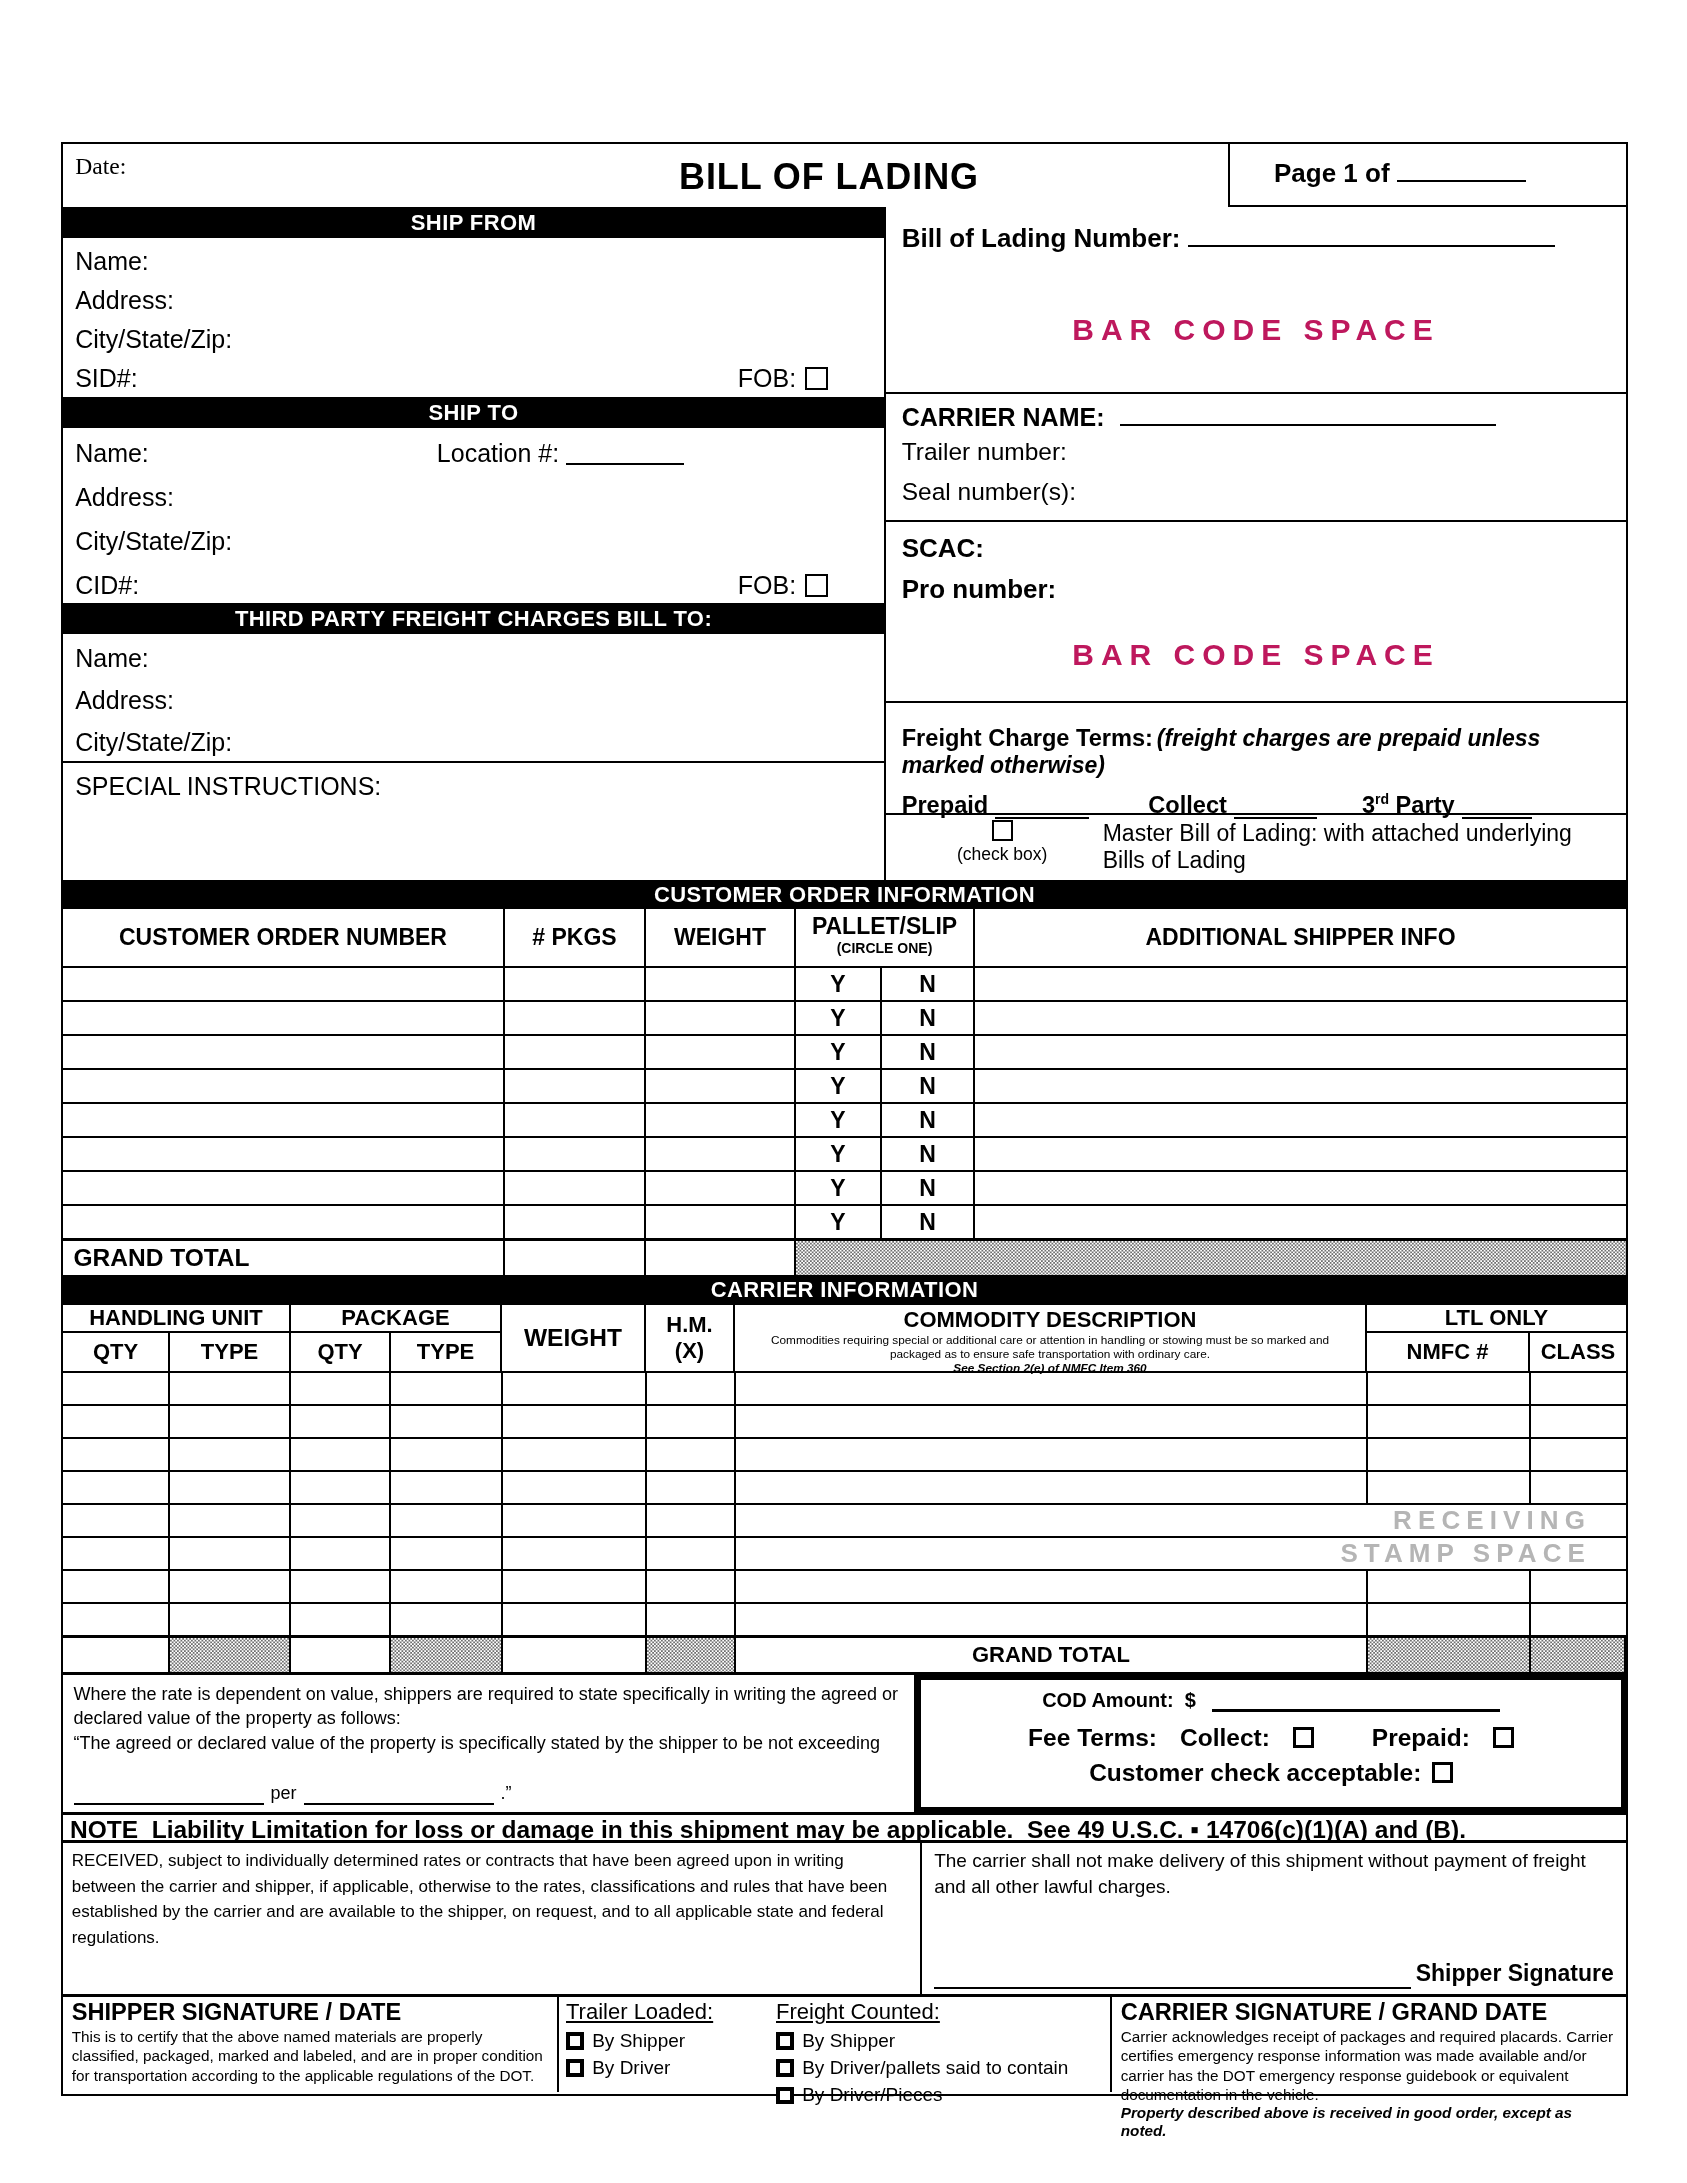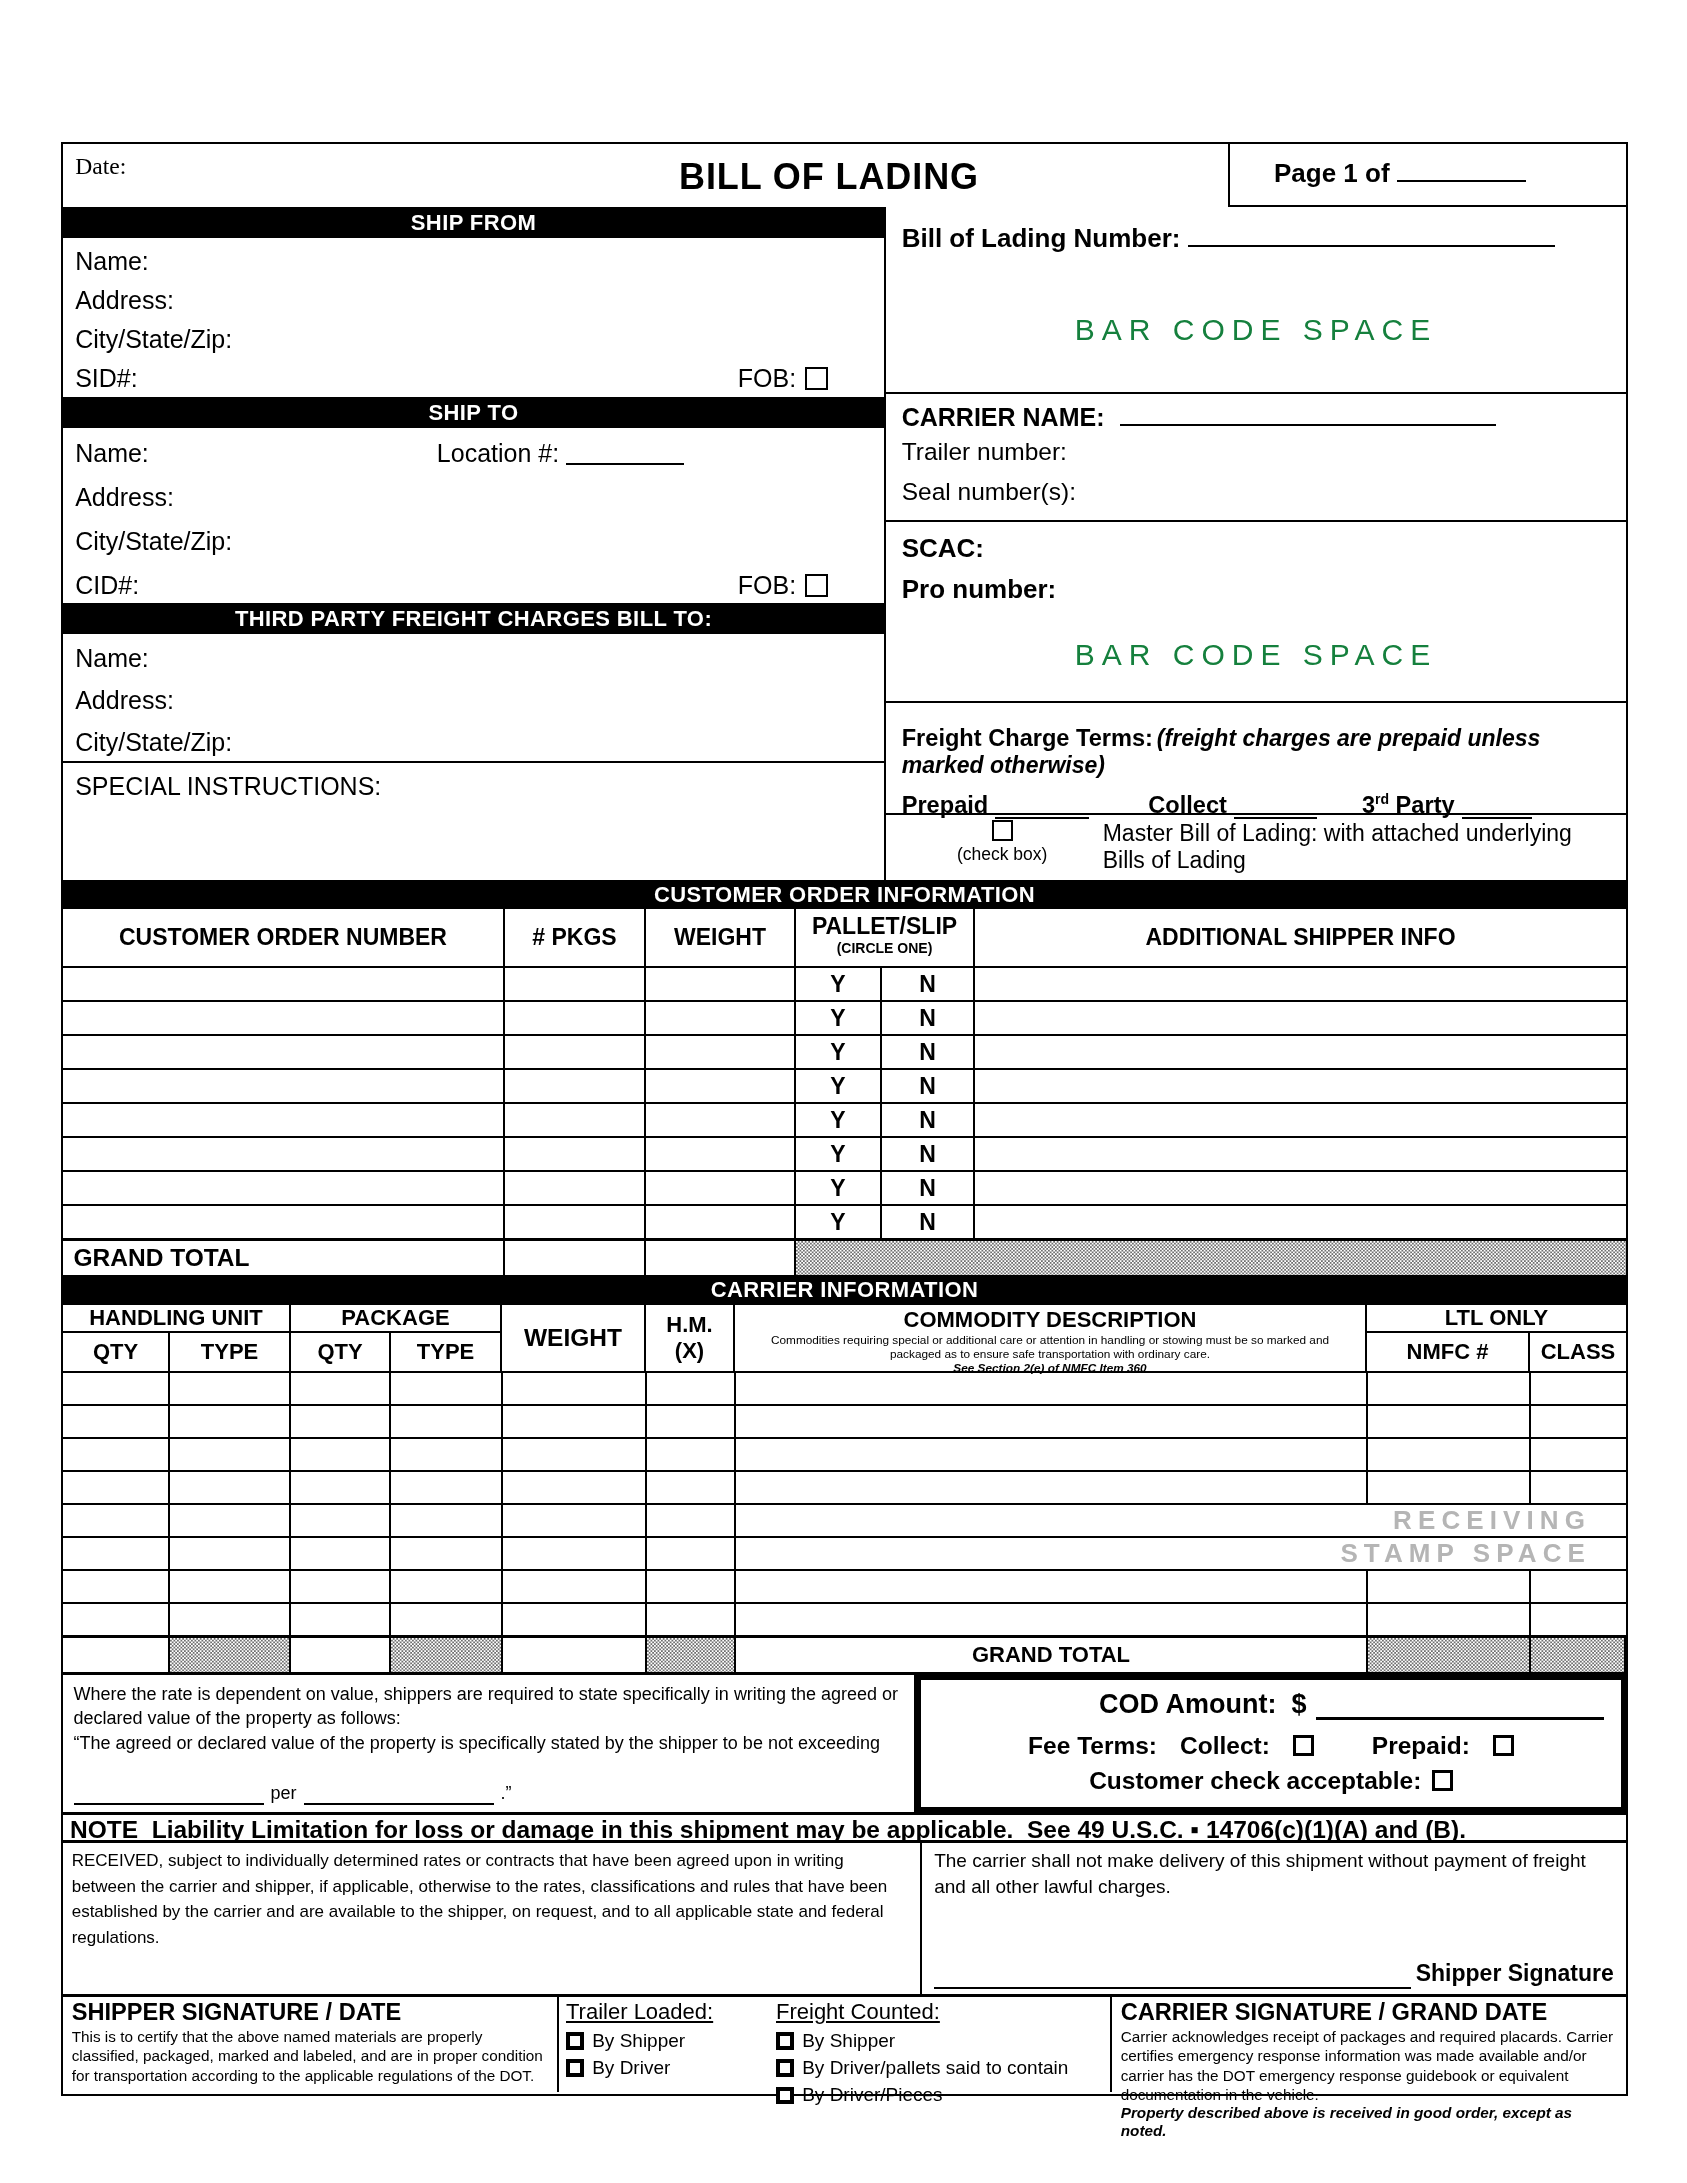--- a/index.html
+++ b/index.html
@@ -5,21 +5,21 @@
   * { margin:0; padding:0; box-sizing:border-box; }
   body { background:#fff; font-family:"Liberation Sans", sans-serif; color:#000; }
   .canvas { position:relative; width:1687px; height:2184px; background:#fff;border-radius:25px; }
   .form { position:absolute; left:61px; top:142px; width:1567px; height:1954px; border:2.6px solid #000; background:#fff; }
 
   .bar { background:#000; color:#fff; font-weight:bold; font-size:22px; display:flex; align-items:center; justify-content:center; letter-spacing:0.4px; }
   .row { display:flex; }
   .uline { display:inline-block; border-bottom:2.6px solid #000; height:0.9em; }
   .cb { display:inline-block; width:23px; height:23px; border:2.6px solid #000; background:#fff; flex:none; }
   .cb-heavy { display:inline-block; width:21px; height:21px; border:5.2px solid #000; background:#fff; flex:none; }
-  .gray-ghost { color:#15803d; font-weight:normal; letter-spacing:7px; }
+  .gray-ghost { color:#be185d; font-weight:bold; letter-spacing:7px; }
   .shade { background:repeating-conic-gradient(#6f6f6f 0% 25%, #ffffff 0% 50%) 0 0 / 3.5px 3.5px; }
 
   
   .header-row { height:63px; }
   .date-cell { width:367px; font-family:"Liberation Serif", serif; font-size:23.6px; padding:8.7px 0 0 12.2px; }
   .title-cell { flex:1; text-align:center; font-size:36px; font-weight:bold; padding-top:12.2px; letter-spacing:0.9px; }
   .page-cell { width:398px; border-left:2.6px solid #000; border-bottom:2.6px solid #000; font-size:26px; font-weight:bold; padding:14px 8.7px 0 44px; }
 
   
   .main-cols { height:673px; }
@@ -71,21 +71,21 @@
   .carr-row { height:33px; display:flex; border-top:2.6px solid #000; }
   .carr-row .carr-cell:last-child, .carr-header > :last-child { border-right:none; }
   .stamp-cell { flex:1; display:flex; align-items:center; justify-content:flex-end; padding-right:35px; font-size:26px; letter-spacing:6.1px; color:#b5b5b5; font-weight:bold; }
   .carr-gt { height:37px; display:flex; border-top:3.5px solid #000; font-size:24.5px; font-weight:bold; }
 
   
   .value-row { height:140px; display:flex; border-top:3.5px solid #000; }
   .value-left { width:853px; border-right:2.6px solid #000; padding:7px 10.5px; font-size:18px; line-height:1.35; position:relative; }
   .per-line { position:absolute; bottom:7px; left:10.5px; font-size:18px; display:flex; align-items:flex-end; gap:7px; }
   .cod-box { flex:1; border:5.2px solid #000; margin:0; padding:5.2px 17.5px; font-weight:bold; text-align:center; }
-  .cod-amount { font-size:27px; display:flex; align-items:flex-end; justify-content:flex-end; gap:9px; padding-top:3.5px; }
+  .cod-amount { font-size:20px; display:flex; align-items:flex-end; justify-content:center; gap:16px; padding-top:3.5px; }
   .fee-row { font-size:24.5px; display:flex; justify-content:center; align-items:center; gap:23px; margin-top:12.2px; }
   .fee-row .cbx { width:21px; height:21px; border:3.5px solid #000; display:inline-block; }
   .check-row { font-size:24.5px; display:flex; justify-content:center; align-items:center; gap:10.5px; margin-top:7px; }
 
   .note-bar { height:31px; border-top:3.5px solid #000; border-bottom:3.5px solid #000; font-size:24.5px; font-weight:bold; padding:0.9px 7px; white-space:nowrap; overflow:hidden; }
 
   .received-row { height:151px; display:flex; }
   .received-left { width:859px; border-right:2.6px solid #000; padding:5.2px 8.7px; font-size:17px; line-height:1.5; }
   .received-right { flex:1; padding:5.2px 12.2px; font-size:19px; line-height:1.35; display:flex; flex-direction:column; }
   .ship-sig-line { margin-top:auto; display:flex; align-items:flex-end; }

